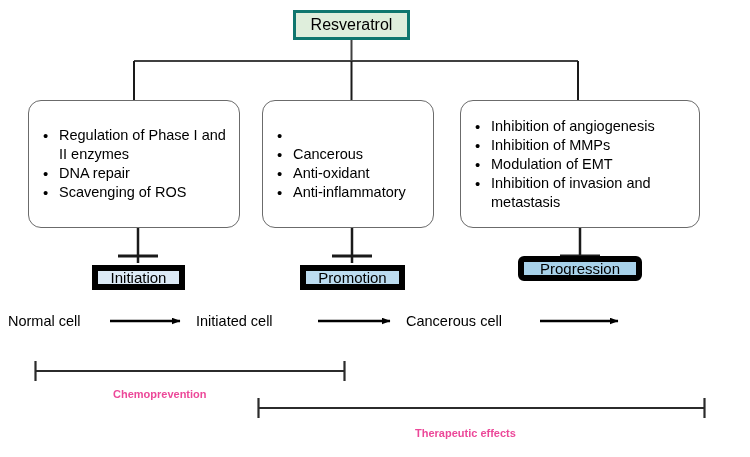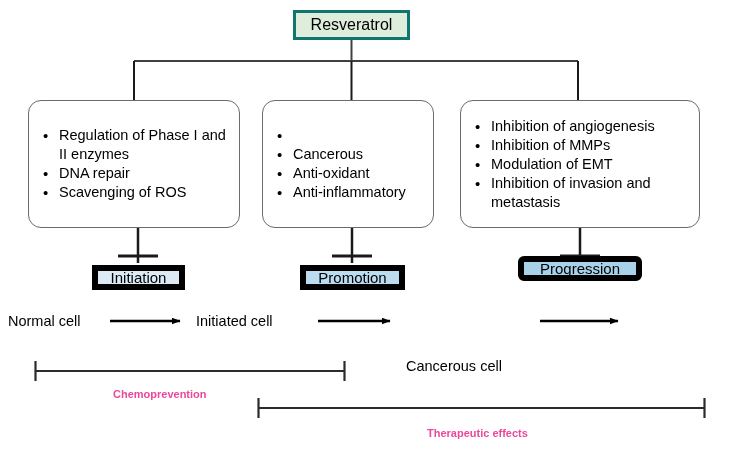--- a/index.html
+++ b/index.html
@@ -107,34 +107,34 @@
   .cell-label {
     position: absolute;
     font-size: 14.5px;
     color: #000000;
     white-space: nowrap;
     z-index: 3;
     top: 313px;
   }
   #cell-0 { left: 8px;   }
   #cell-1 { left: 196px; }
-  #cell-2 { left: 406px; margin-top: 45px; }
+  #cell-2 { left: 406px; }
   #cell-3 { left: 635px; }
 
   
   .bracket-caption {
     position: absolute;
     font-size: 11px;
     color: #ec4899;
     white-space: nowrap;
     z-index: 3;
     font-weight: bold;
   }
   #caption-chemoprevention { left: 113px; top: 388px; }
-  #caption-therapeutic     { left: 427px; top: 427px; }
+  #caption-therapeutic     { left: 415px; top: 427px; }
 </style>
 </head>
 <body>
 
 <div id="canvas">
 
   <svg id="wires" viewBox="0 0 750 457" width="750" height="457" xmlns="http://www.w3.org/2000/svg">
 
     <line x1="351.5" y1="40" x2="351.5" y2="61" stroke="#404040" stroke-width="2"></line>
 

